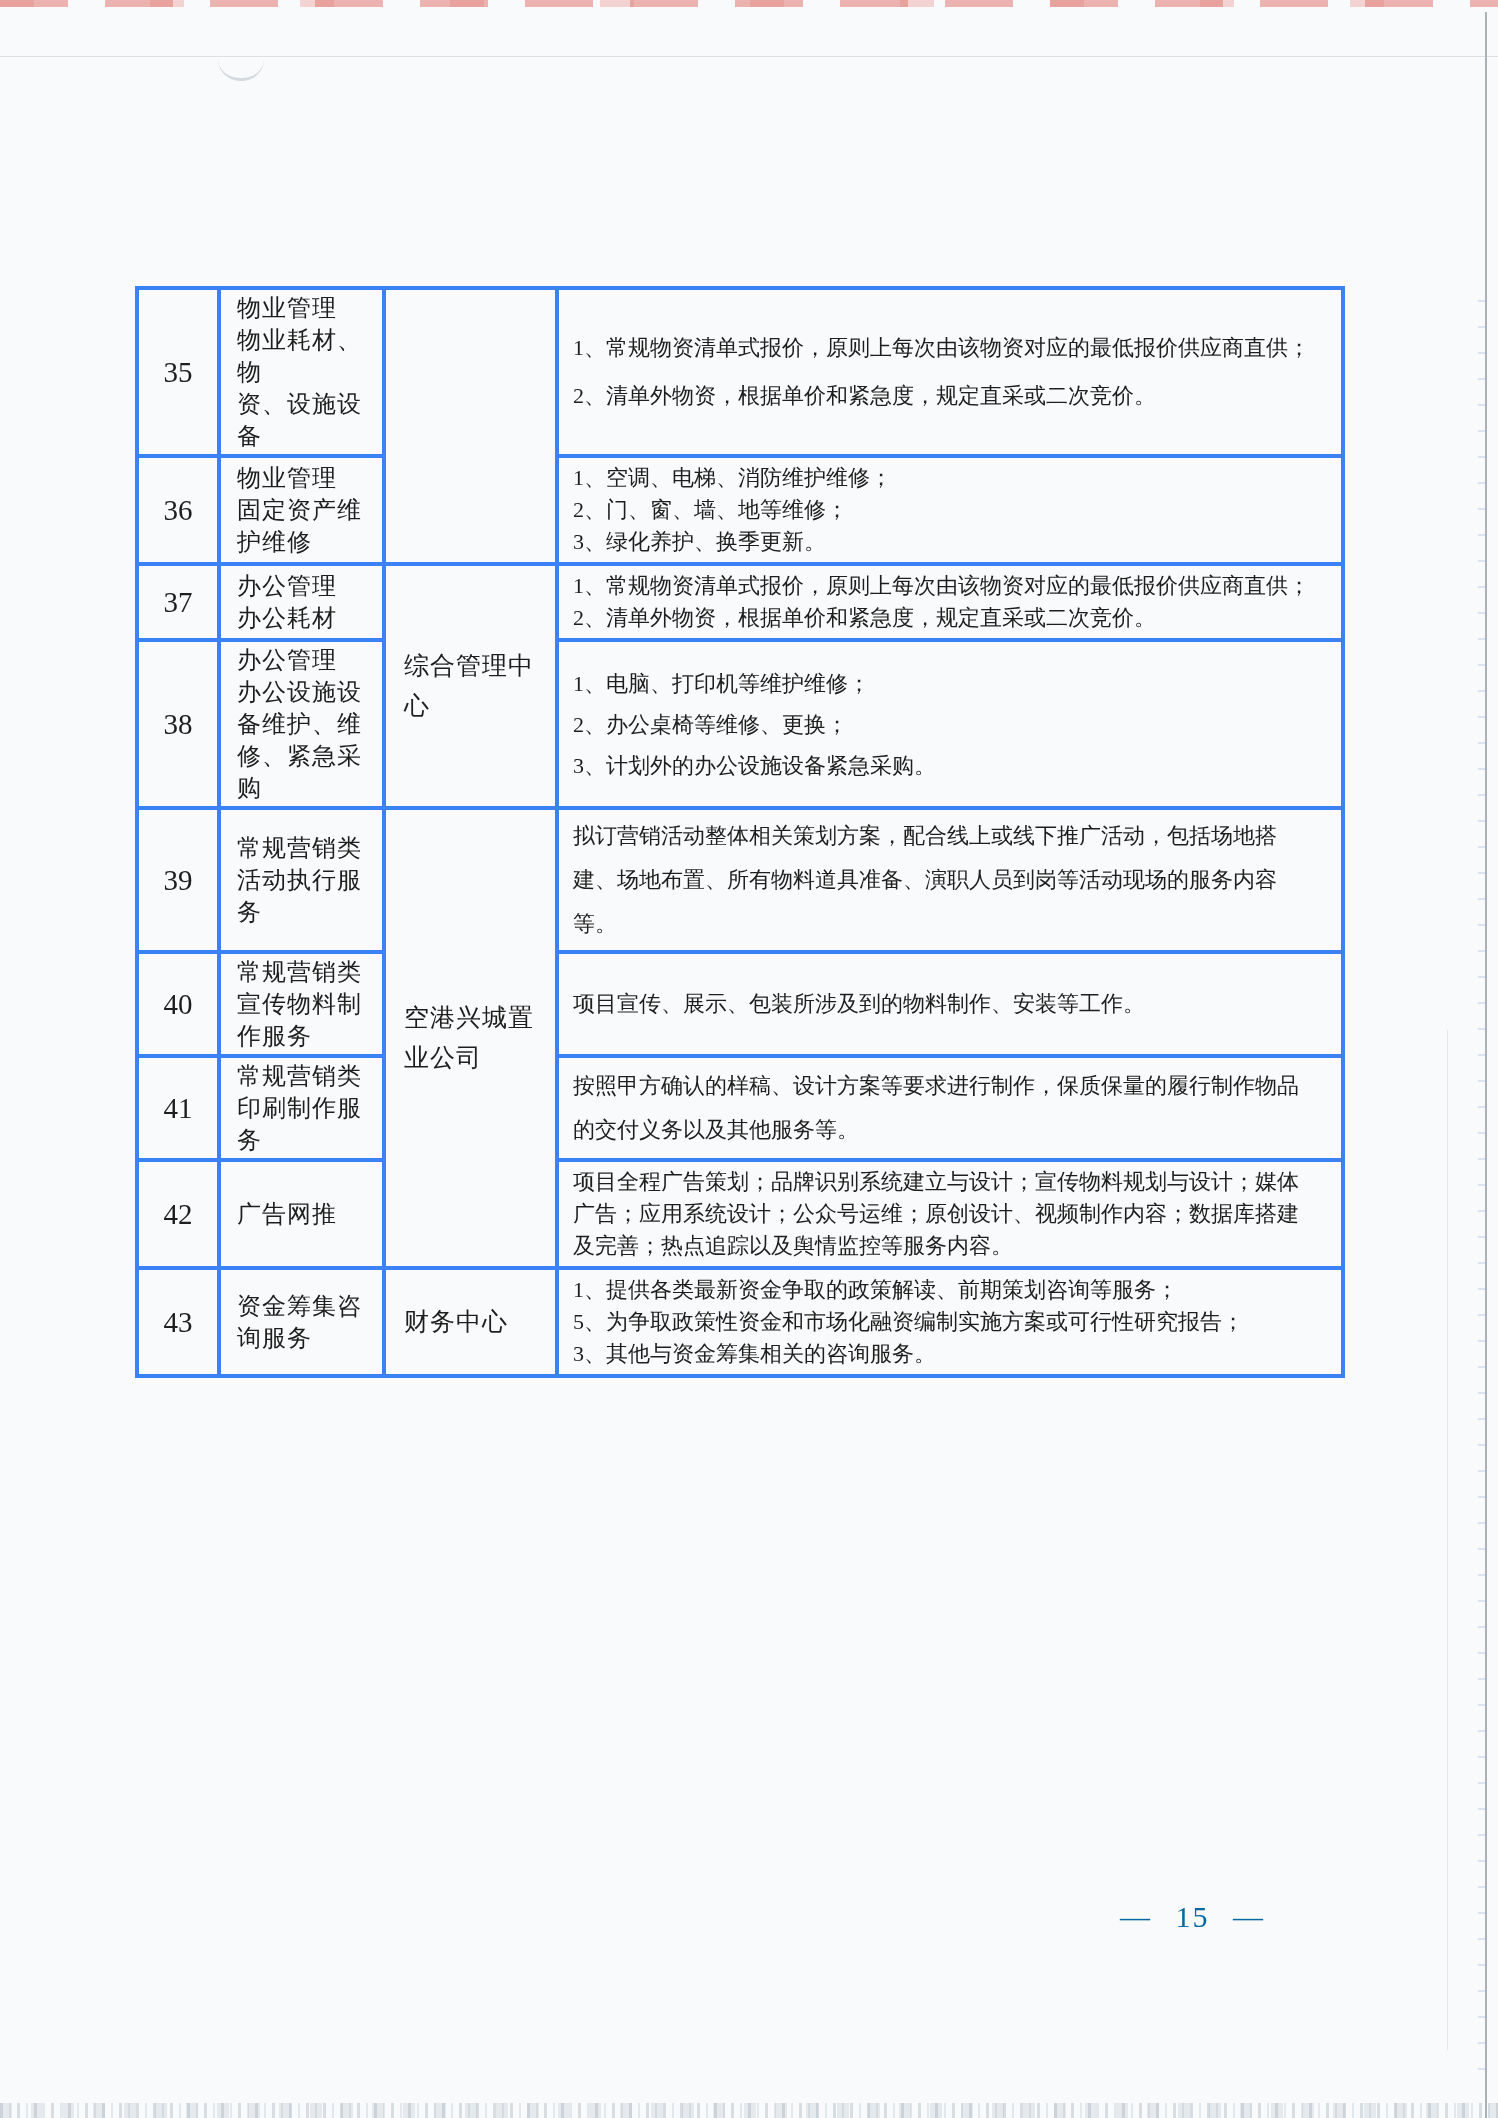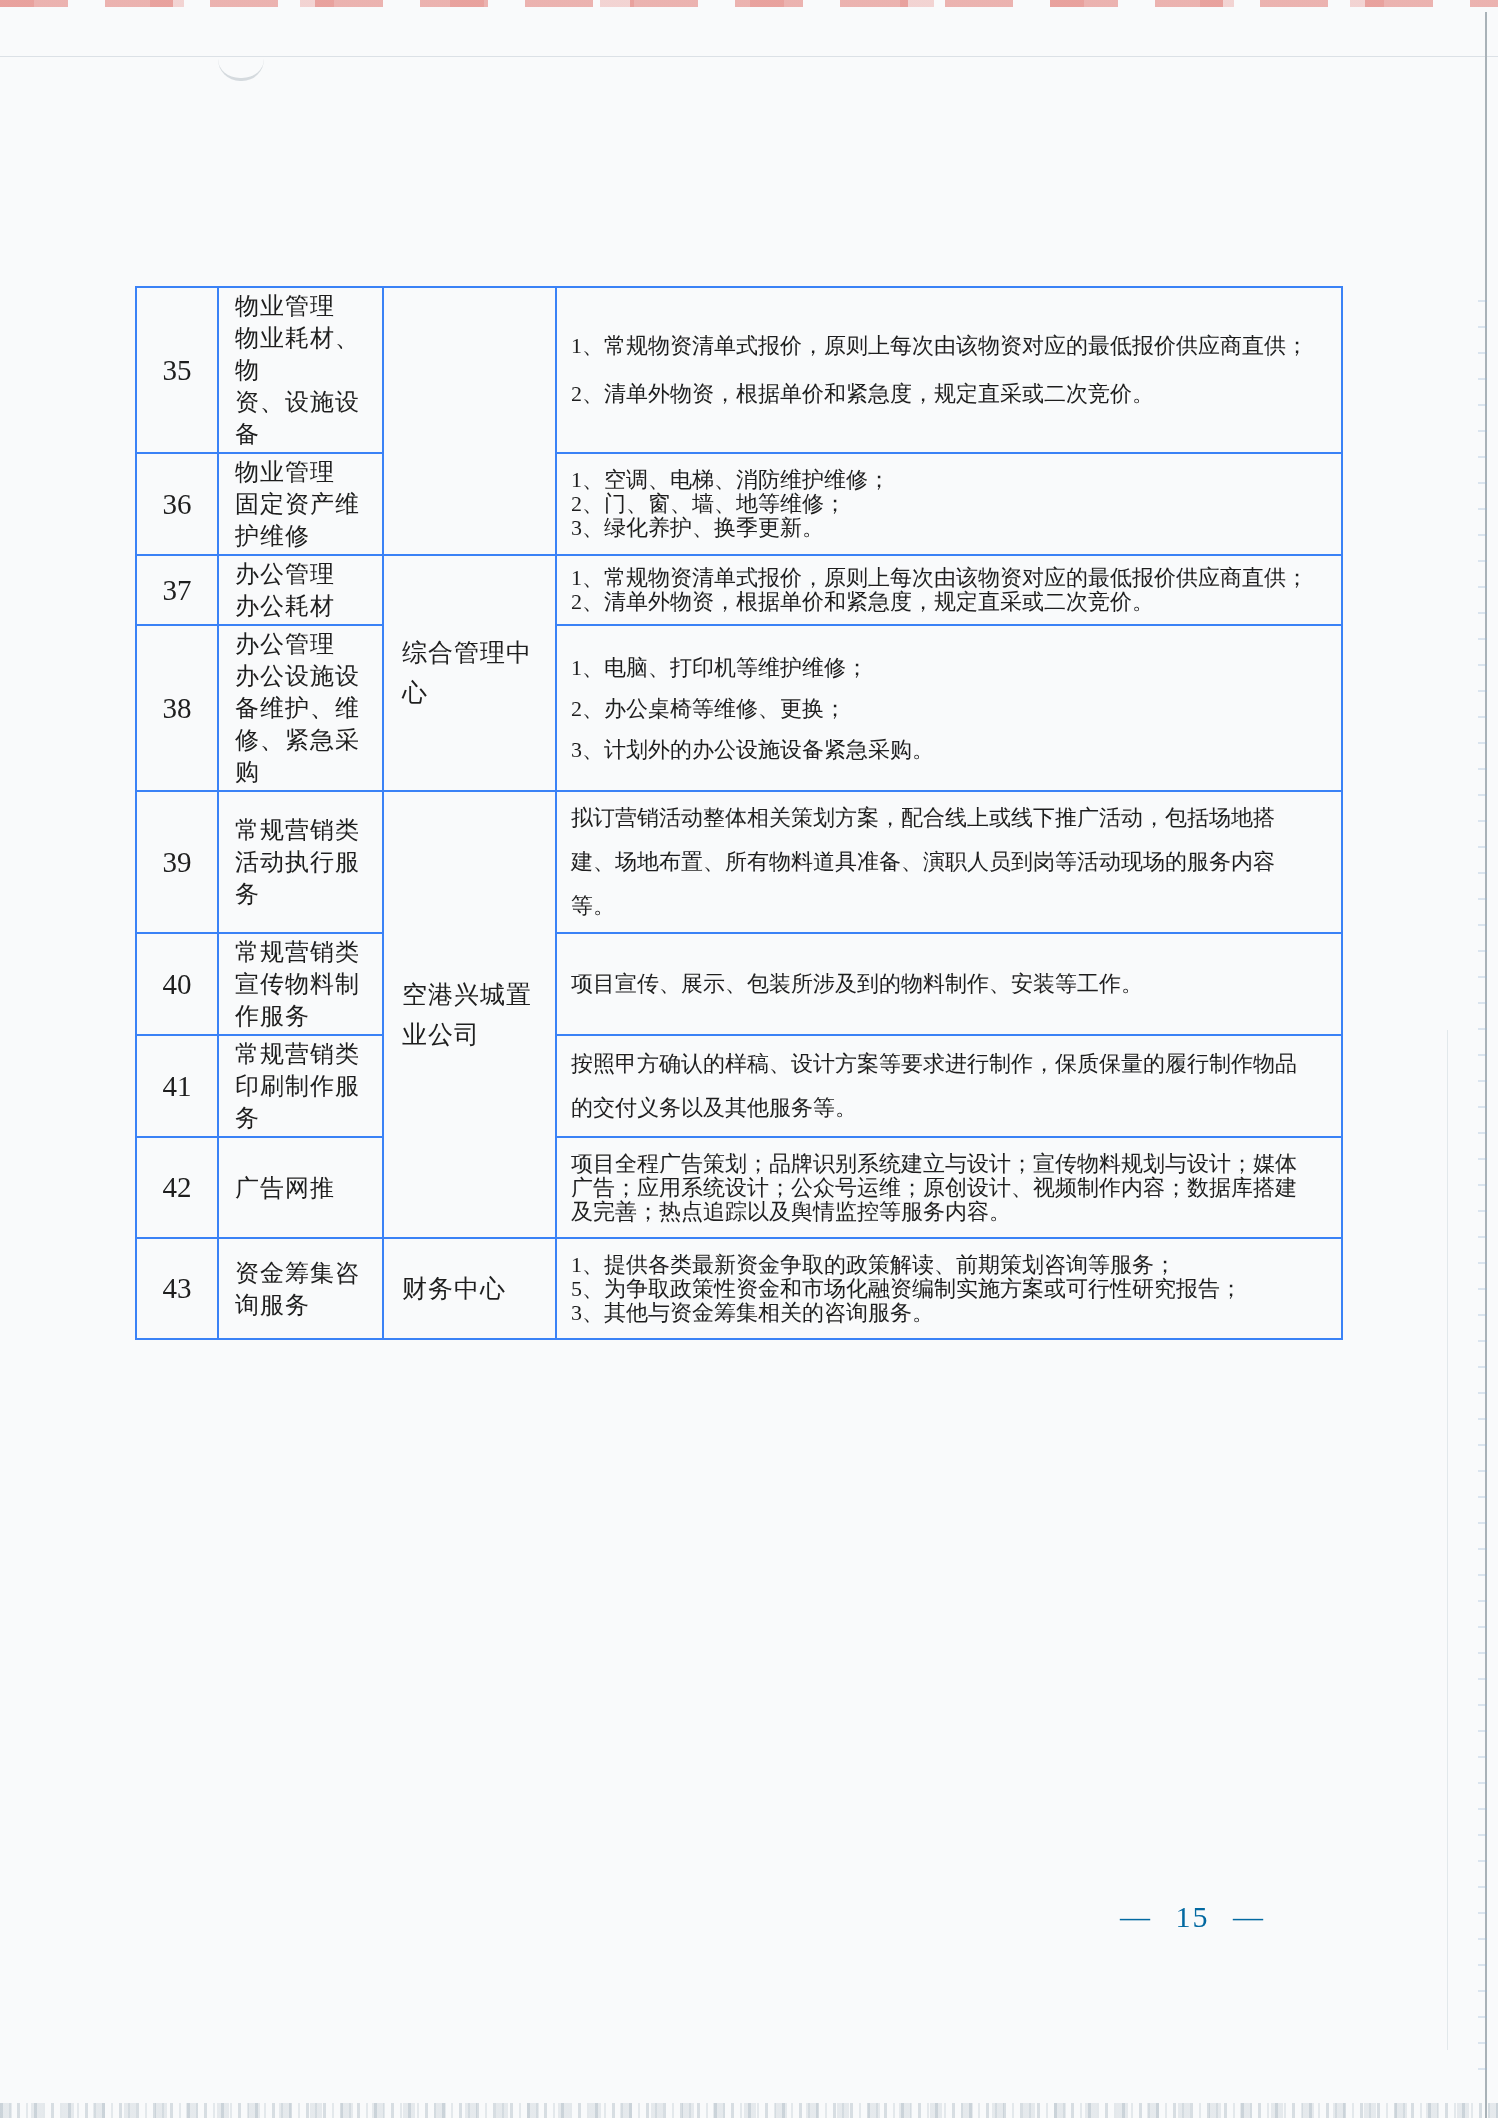--- a/index.html
+++ b/index.html
@@ -51,21 +51,21 @@
       repeating-linear-gradient(90deg,
         rgba(140,158,172,.18) 0 12px, rgba(140,158,172,0) 12px 31px);
   }
   
   table.doc{
     position:absolute;left:135px;top:286px;
     width:1206px;height:920px;
     border-collapse:collapse;table-layout:fixed;
   }
   table.doc td{
-    border:2px solid #3b82f6;
+    border:4px solid #3b82f6;
     vertical-align:middle;
     overflow:hidden;
   }
   td.no{
     text-align:center;
     font-size:29px;
   }
   td.name{
     font-size:24px;line-height:32px;
     padding:2px 4px 2px 16px;
@@ -76,21 +76,21 @@
     font-size:25px;line-height:40px;
     padding:0 4px 0 18px;
     letter-spacing:1px;
     white-space:pre-line;
   }
   td.det{
     font-size:22px;
     padding:4px 27px 4px 14px;
     white-space:pre-line;
   }
-  .lh32{line-height:24px;margin-left:12px;}
+  .lh32{line-height:32px;margin-left:12px;}
   .lh34{line-height:34px;border-radius:16px;}
   .lh41{line-height:41px;}
   .lh44{line-height:44px;}
   .lh48{line-height:48px;}
   
   .page-number{
     position:absolute;left:1120px;top:1900px;
     font-size:30px;color:#0369a1;
     letter-spacing:2px;word-spacing:14px;
     white-space:nowrap;

